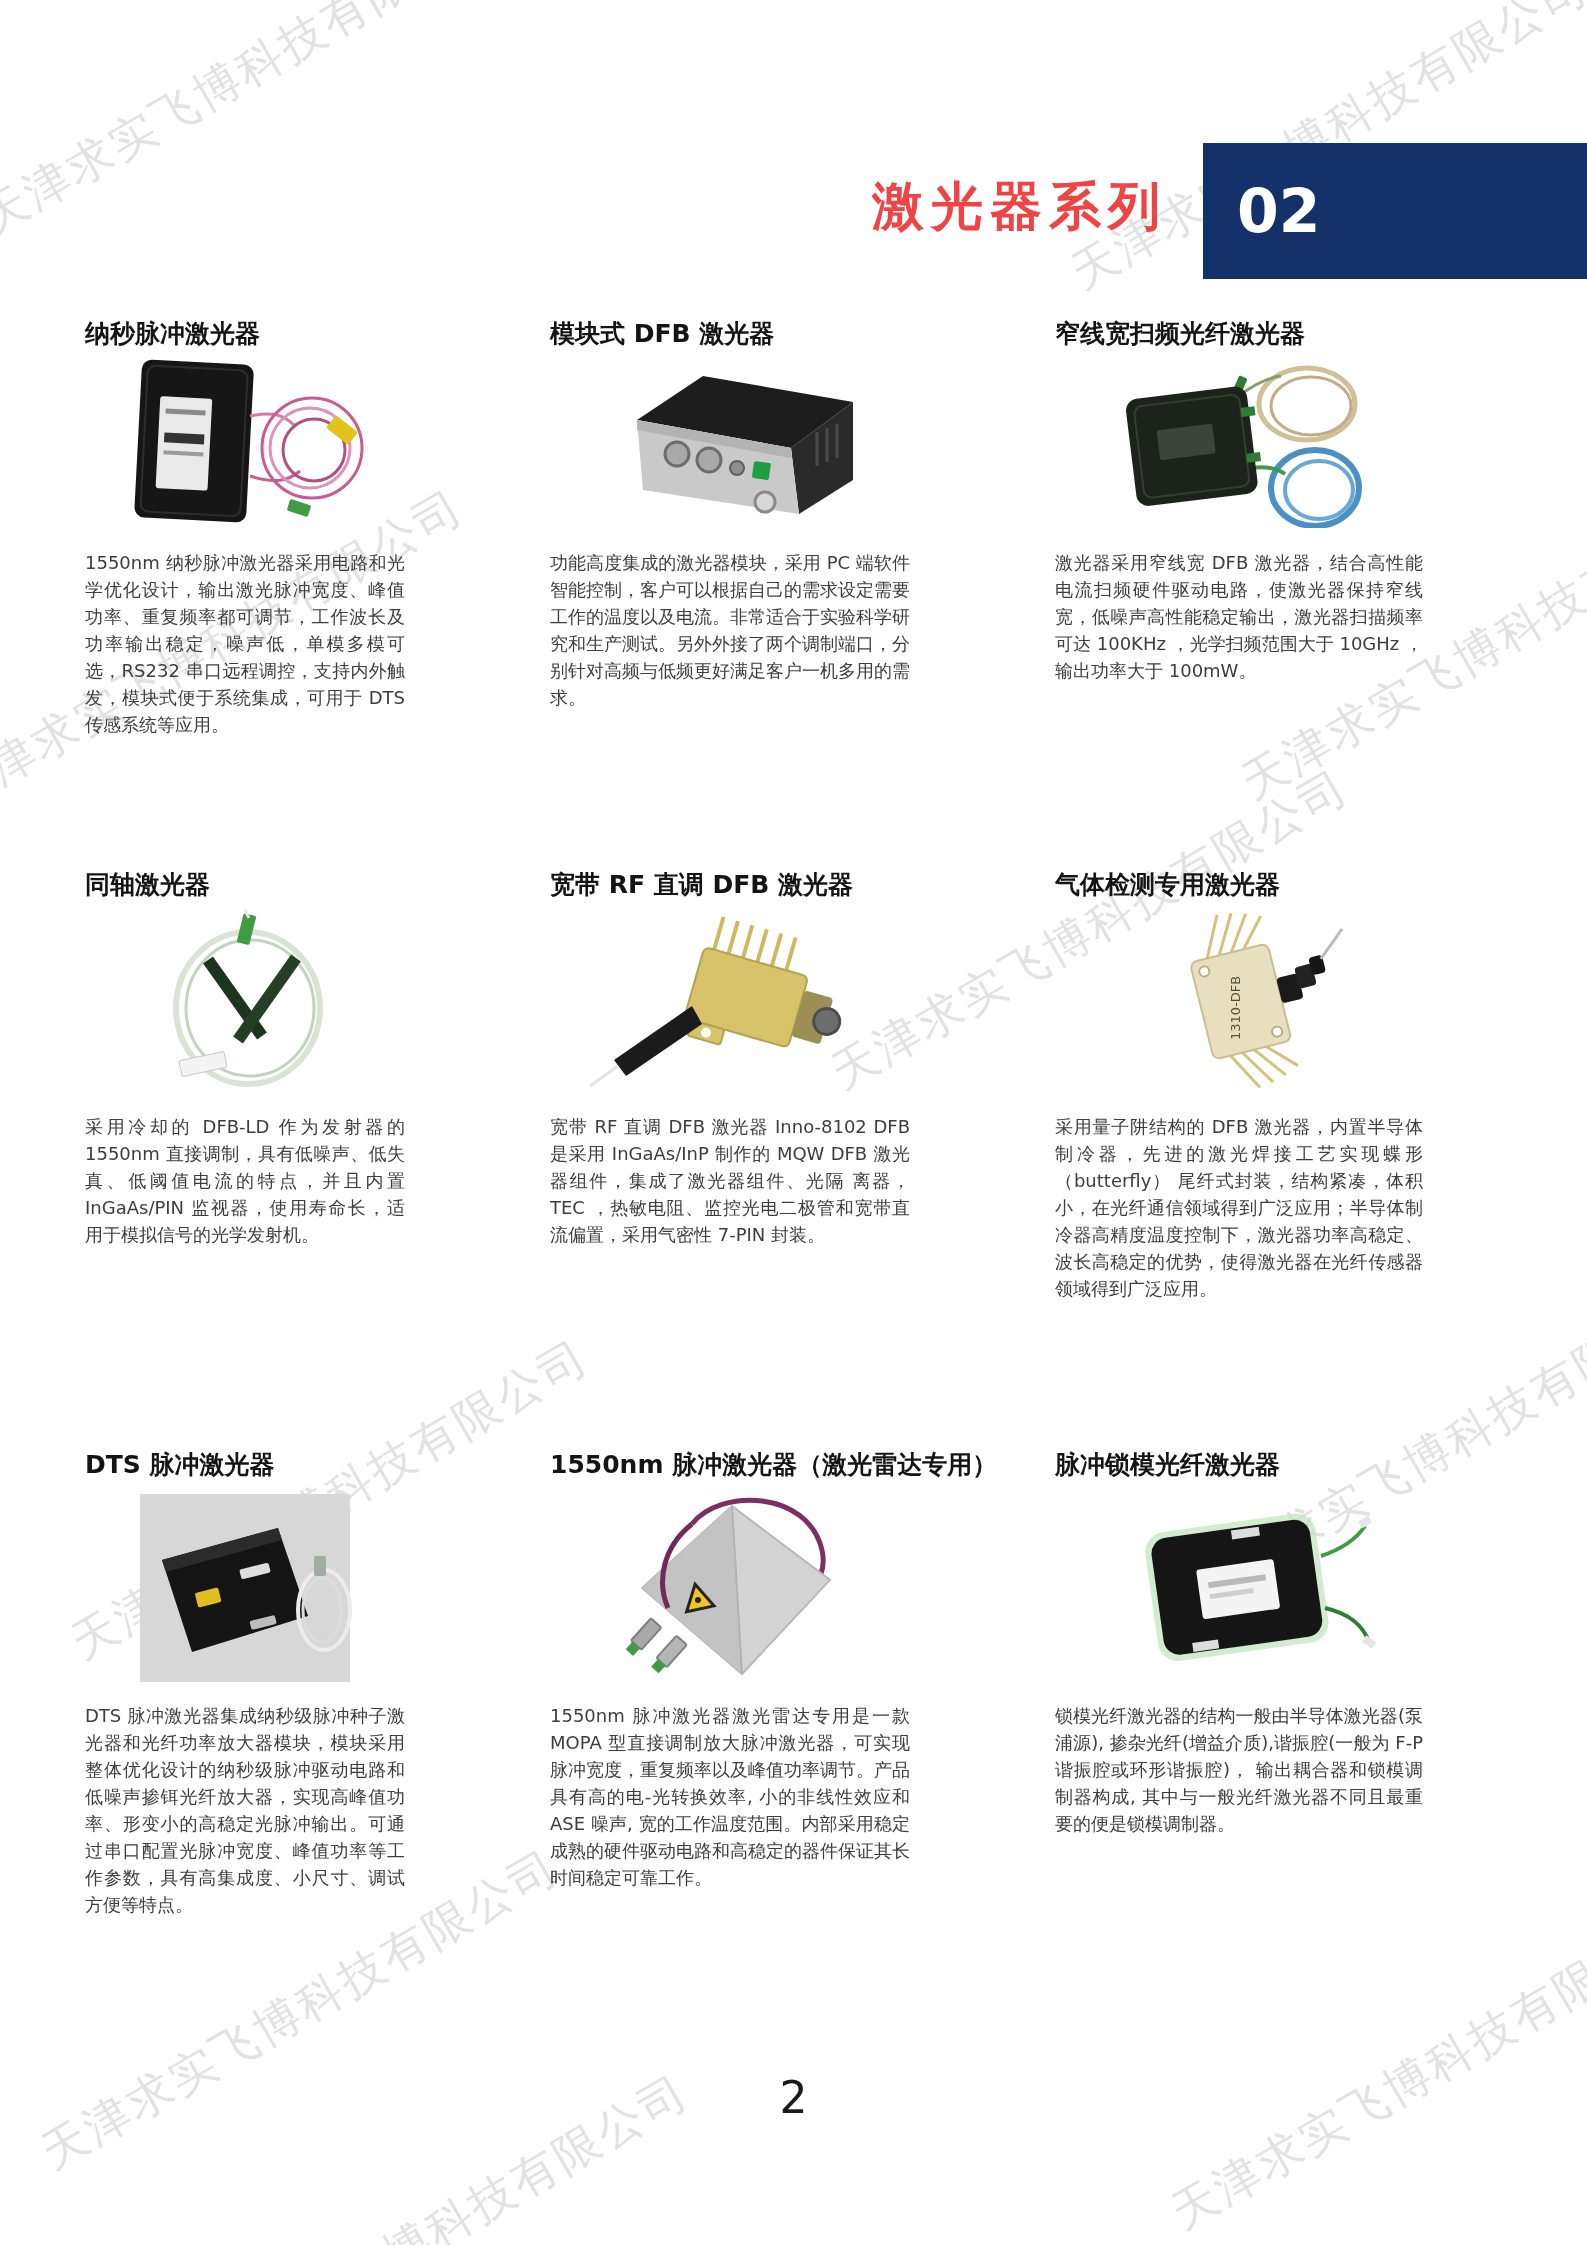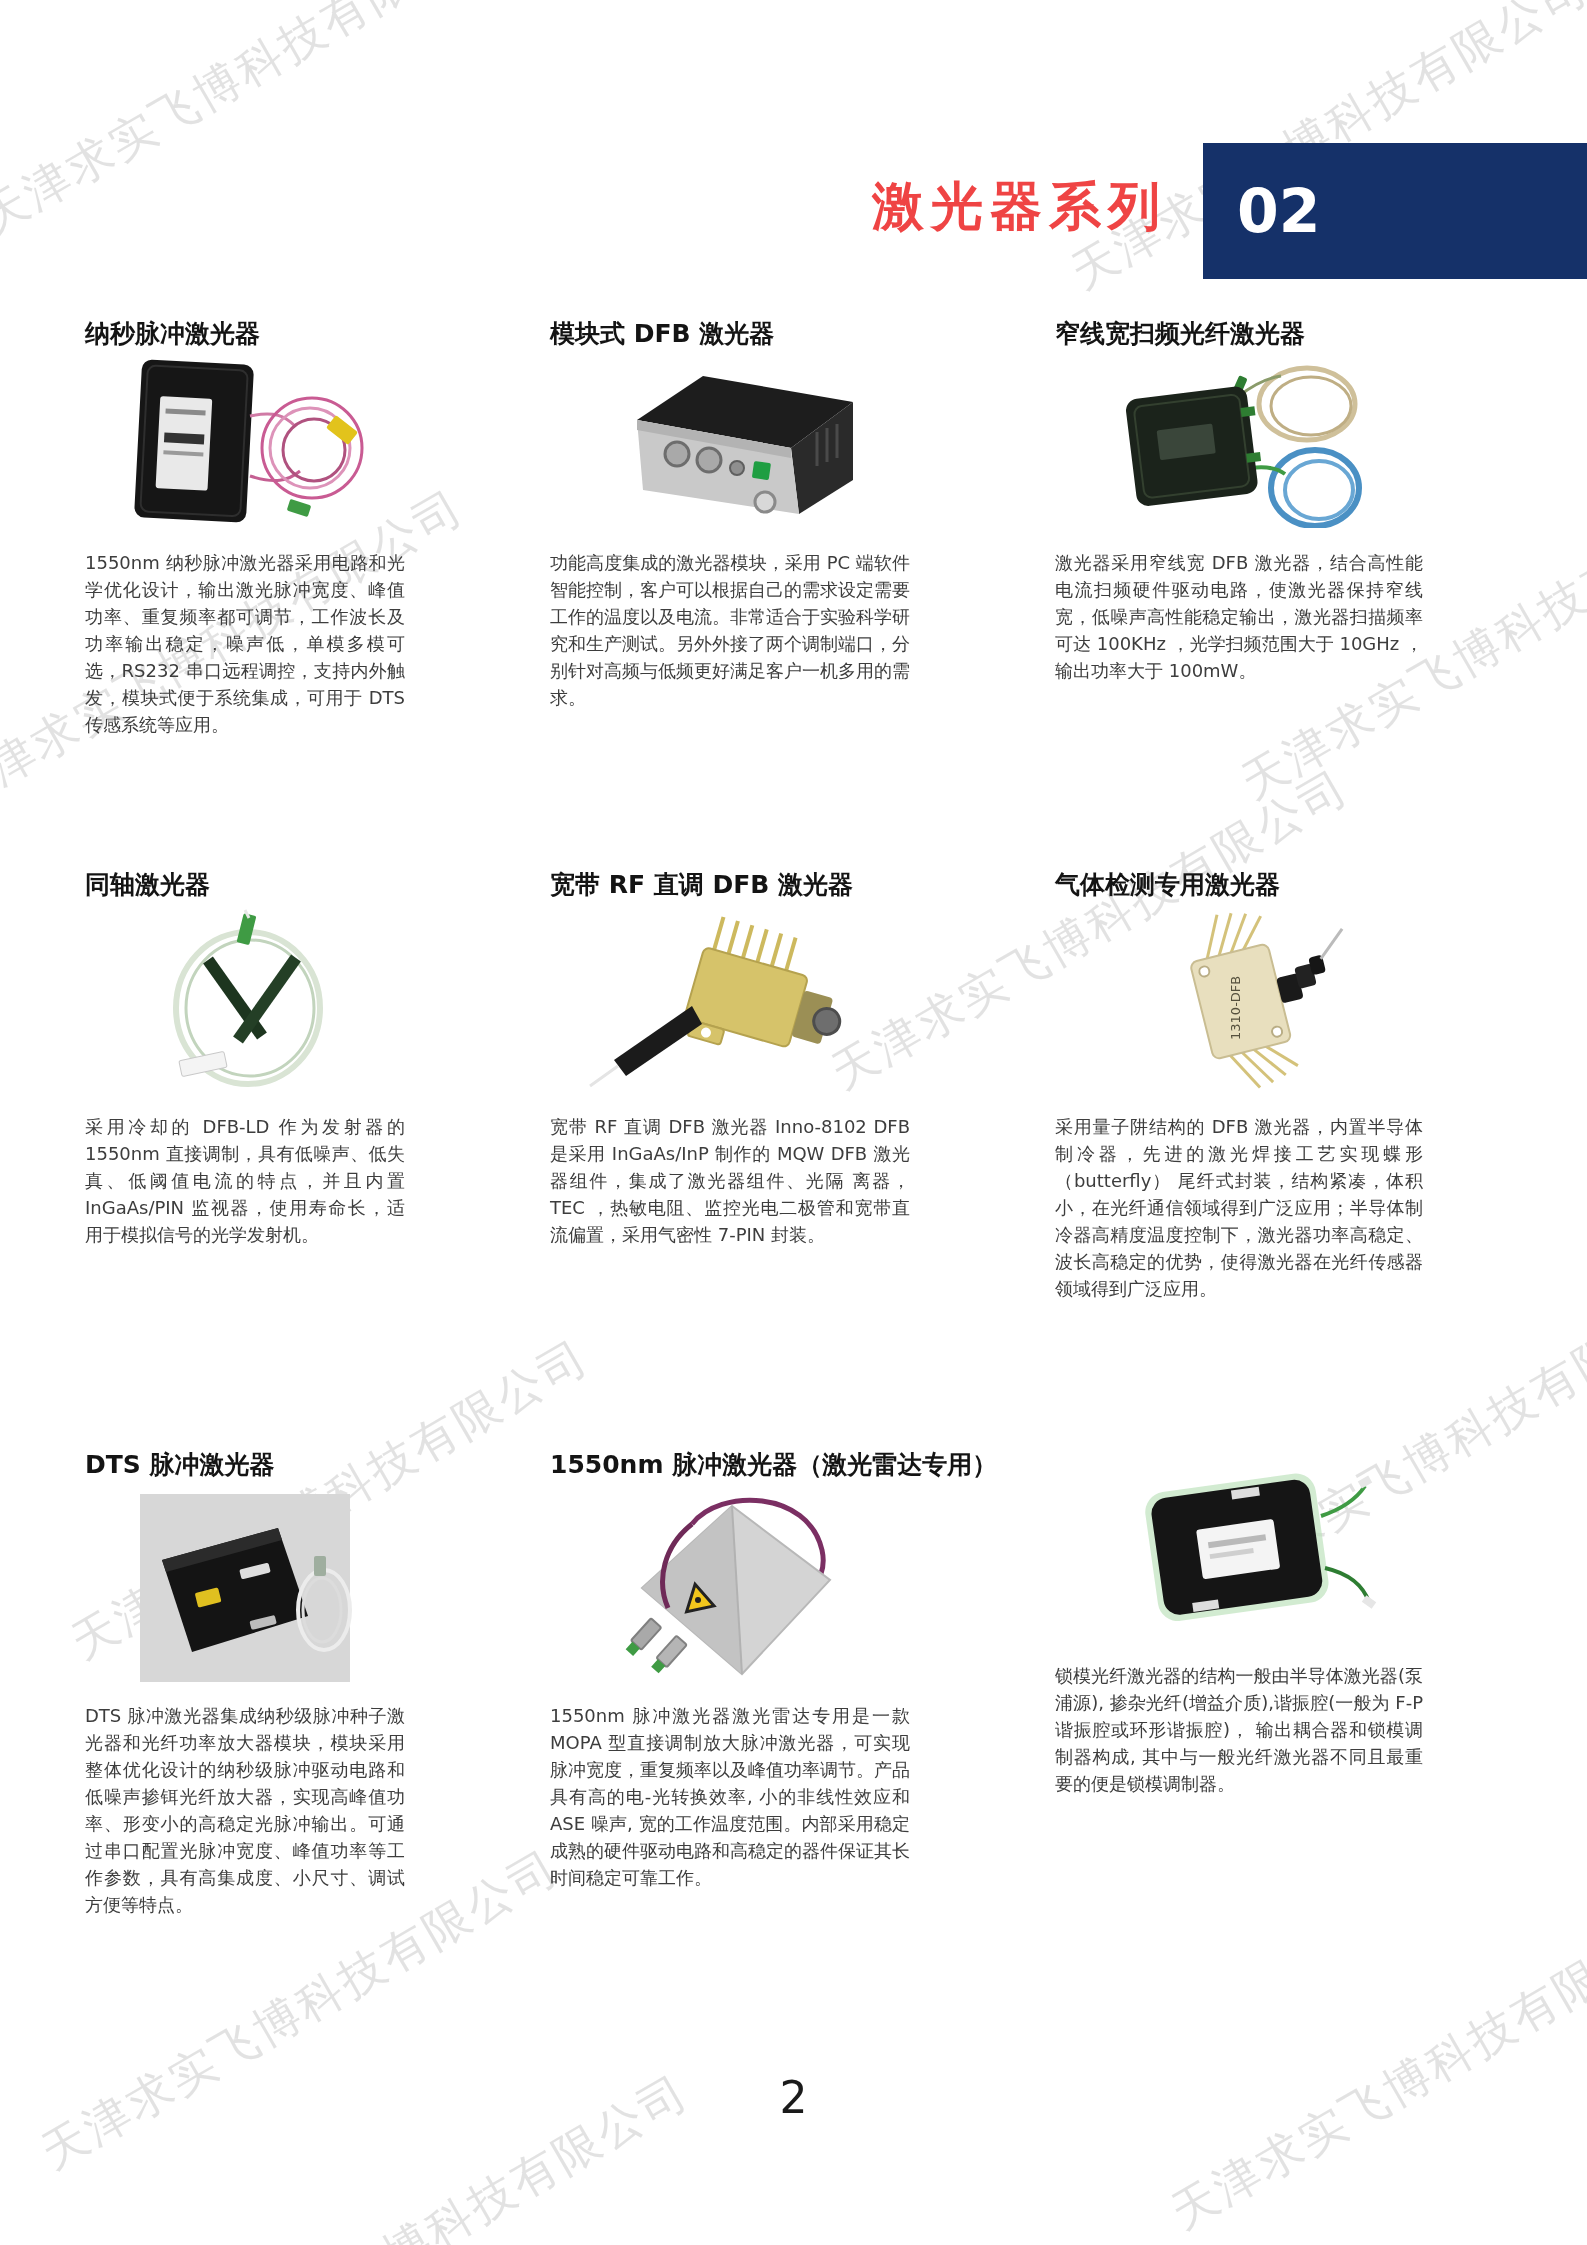--- a/index.html
+++ b/index.html
@@ -285,20 +285,21 @@
           <g transform="rotate(42 96 166)">
             <rect x="84" y="152" width="14" height="30" rx="2" fill="#b5b5b5" stroke="#828282" stroke-width="2"></rect>
             <rect x="86" y="182" width="10" height="10" fill="#3f9b44"></rect>
           </g>
         </svg>
       </div>
       <div class="cell-desc">1550nm 脉冲激光器激光雷达专用是一款 MOPA 型直接调制放大脉冲激光器，可实现脉冲宽度，重复频率以及峰值功率调节。产品具有高的电-光转换效率, 小的非线性效应和 ASE 噪声, 宽的工作温度范围。内部采用稳定成熟的硬件驱动电路和高稳定的器件保证其长时间稳定可靠工作。</div>
     </div>
 
     <div class="cell row3">
+      <div class="cell-title">脉冲锁模光纤激光器</div>
       <div class="photo-box">
         <svg width="300" height="195" viewBox="0 0 300 195">
           <g transform="rotate(-8 150 98)">
             <rect x="62" y="32" width="172" height="130" rx="20" fill="#bfe3bd" opacity="0.7"></rect>
             <rect x="68" y="38" width="160" height="118" rx="16" fill="#151515"></rect>
             <rect x="110" y="74" width="78" height="50" rx="3" fill="#f4f4f4"></rect>
             <rect x="120" y="88" width="58" height="6" fill="#b9b9b9"></rect>
             <rect x="120" y="100" width="44" height="5" fill="#cfcfcf"></rect>
             <rect x="150" y="40" width="28" height="9" fill="#dddddd"></rect>
             <rect x="96" y="146" width="26" height="9" fill="#dddddd"></rect>

